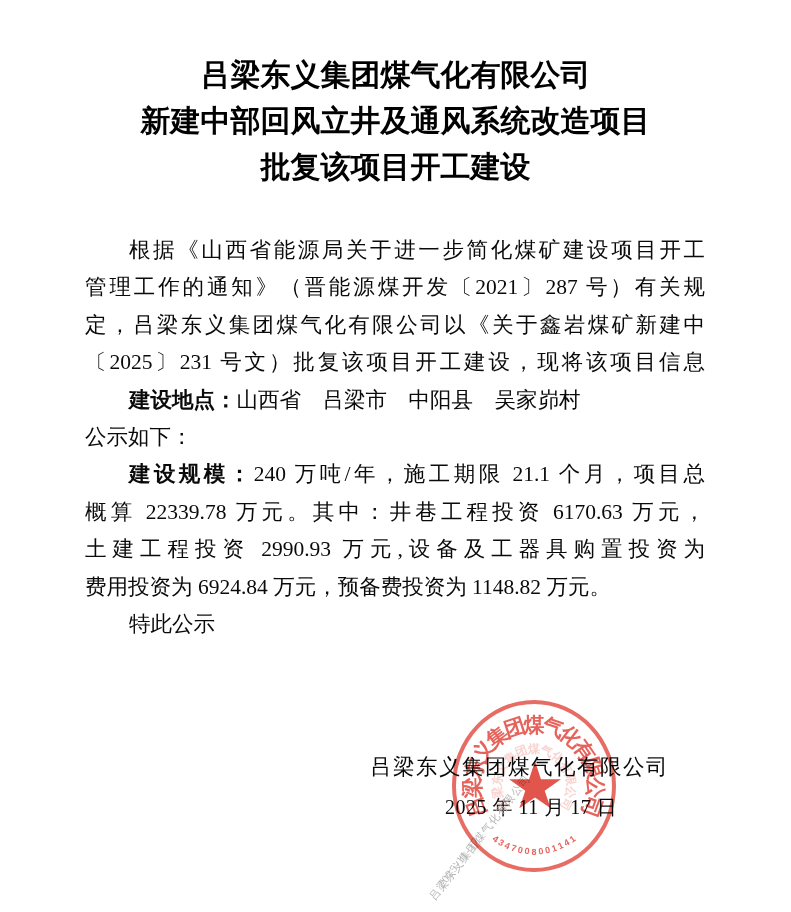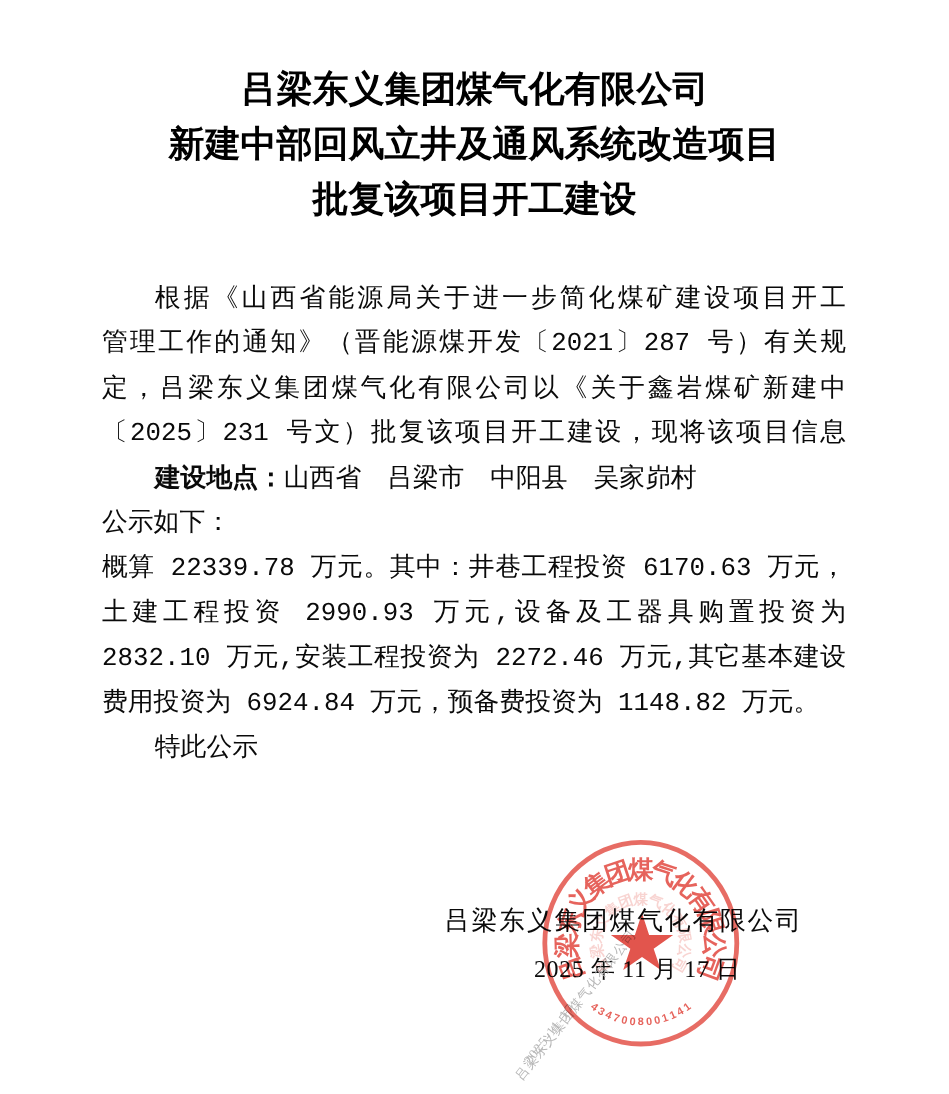--- a/index.html
+++ b/index.html
@@ -6,21 +6,21 @@
   body{background:#ffffff;font-family:"Liberation Serif","DejaVu Serif",serif;}
   .page{position:relative;width:791px;height:912px;background:#ffffff;overflow:hidden;color:#111;}
 
   
   .title{position:absolute;left:0;top:52px;width:791px;text-align:center;
          font-weight:bold;font-size:30px;line-height:46px;color:#000;}
 
   
   .body{position:absolute;left:85px;top:232px;width:620px;
         font-size:21.5px;line-height:37.4px;color:#0a0a0a;}
-  .bline{white-space:nowrap;font-family:Liberation Mono, monospace;}
+  .bline{white-space:nowrap;}
   .bline.stretch{white-space:normal;text-align:justify;text-align-last:justify;}
   .bline.ind{padding-left:44px;}
   .bline b{font-weight:bold;}
 
   
   .sig-company{position:absolute;top:752px;right:122px;font-size:21.5px;
                letter-spacing:1.5px;color:#0a0a0a;white-space:nowrap;}
   .sig-date{position:absolute;top:794px;left:445px;width:155px;text-align:center;
             font-size:20px;color:#0a0a0a;white-space:nowrap;letter-spacing:0.5px;}
 
@@ -55,23 +55,23 @@
     <div>批复该项目开工建设</div>
   </div>
 
   <div class="body">
       <div class="bline stretch ind">根据《山西省能源局关于进一步简化煤矿建设项目开工</div>
       <div class="bline stretch">管理工作的通知》（晋能源煤开发〔2021〕287 号）有关规</div>
       <div class="bline stretch">定，吕梁东义集团煤气化有限公司以《关于鑫岩煤矿新建中</div>
       <div class="bline stretch">〔2025〕231 号文）批复该项目开工建设，现将该项目信息</div>
       <div class="bline ind"><b>建设地点：</b>山西省　吕梁市　中阳县　吴家峁村</div>
       <div class="bline">公示如下：</div>
+      <div class="bline stretch ind"><b>建设规模：</b>240 万吨/年，施工期限 21.1 个月，项目总</div>
       <div class="bline stretch">概算 22339.78 万元。其中：井巷工程投资 6170.63 万元，</div>
       <div class="bline stretch">土建工程投资 2990.93 万元,设备及工器具购置投资为</div>
-      <div class="bline stretch">2832.10 万元,安装工程投资为 2272.46 万元,其它基本建设</div>
       <div class="bline">费用投资为 6924.84 万元，预备费投资为 1148.82 万元。</div>
       <div class="bline ind">特此公示</div>
     </div>
 
   <div class="sig-company">吕梁东义集团煤气化有限公司</div>
   <div class="sig-date">2025 年 11 月 17 日</div>
 
   <div class="wm wm1">吕梁东义集团煤气化有限公司</div>
   <div class="wm wm2">2025-11-17</div>
 

